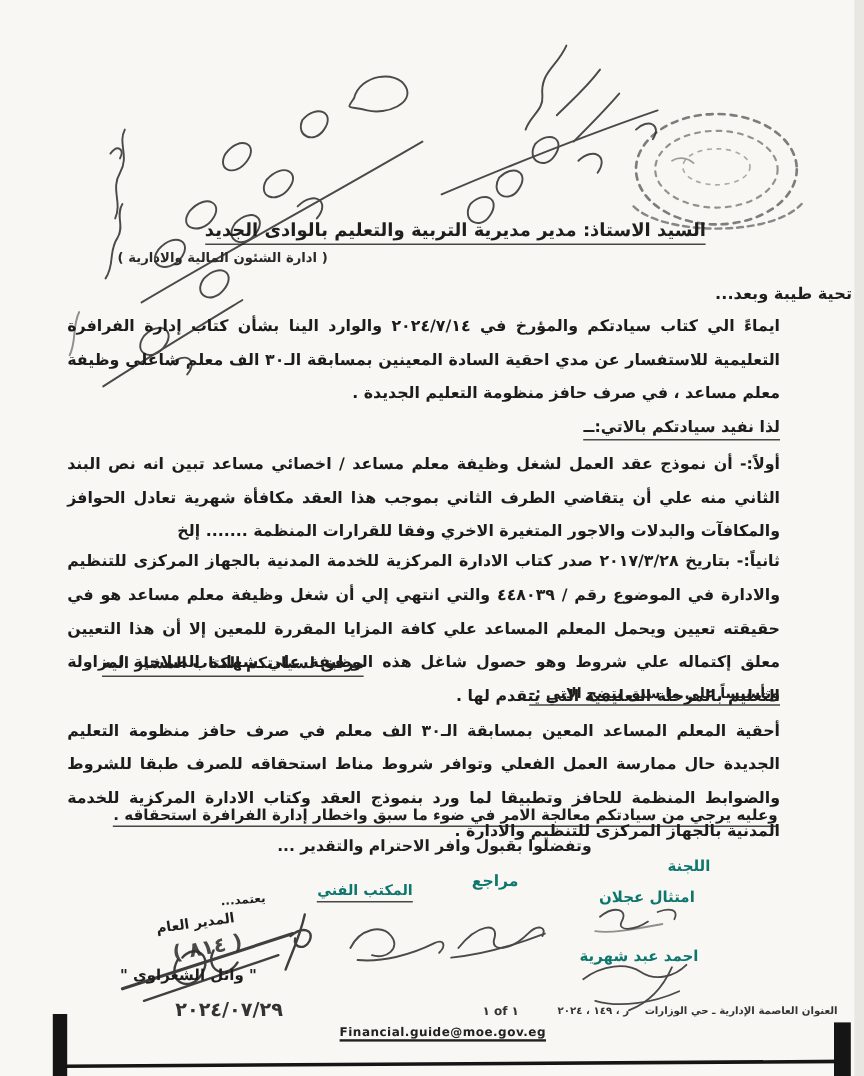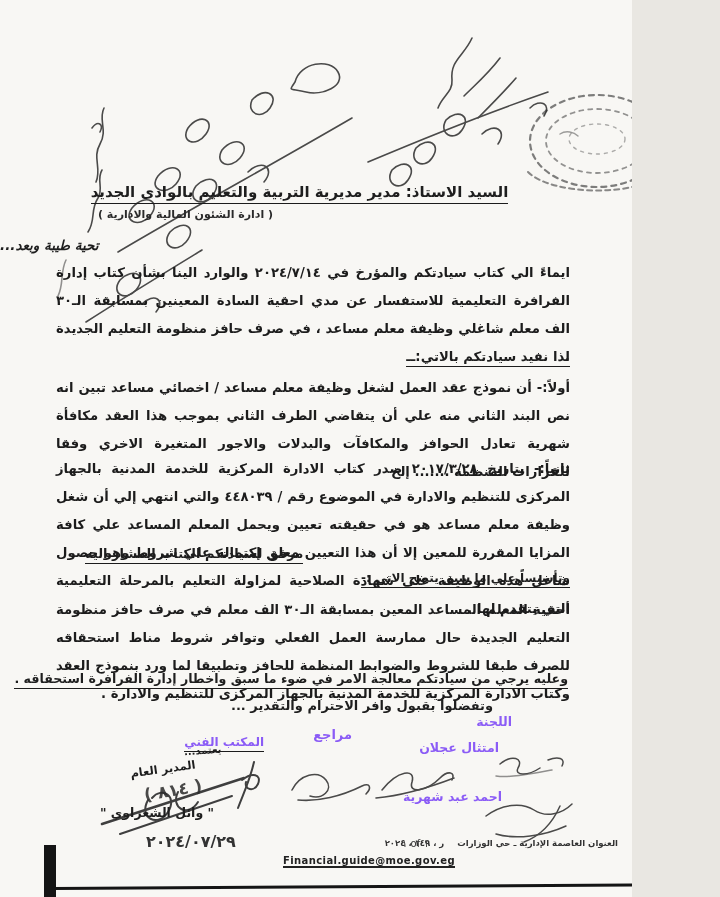--- a/index.html
+++ b/index.html
@@ -1,53 +1,53 @@
 <!DOCTYPE html>
 <html><head>
 <meta charset="utf-8">
 <style>
   html,body{margin:0;padding:0;background:#e9e7e2;}
   .page{
     position:relative;
-    width:632px;height:897px;
+    width:712px;height:897px;
     background:#f8f7f4;
     overflow:hidden;
     font-family:"DejaVu Sans",sans-serif;
     color:#1e1e1e;
   }
   .abs{position:absolute;}
   .ar{direction:rtl;unicode-bidi:plaintext;}
   .u{border-bottom:1.8px solid #1c1c1c;padding-bottom:2px;}
   .title-line{top:183px;right:60px;width:545px;font-size:15px;font-weight:bold;text-align:center;letter-spacing:.2px;}
   .dept-line{top:208px;left:98px;font-size:11px;font-weight:bold;color:#2a2a2a;}
-  .greeting{top:237px;left:0;width:710px;text-align:left;font-size:13.5px;font-weight:bold;font-style:italic;}
+  .greeting{top:237px;left:0;width:710px;text-align:right;font-size:13.5px;font-weight:bold;}
   .para{font-size:13.2px;font-weight:bold;line-height:28px;text-align:justify;color:#1c1c1c;}
   .p-intro{top:259px;right:62px;left:56px;}
   .h-inform{top:349px;right:62px;font-size:13.2px;font-weight:bold;}
   .p-first{top:374px;right:62px;left:56px;}
   .p-second{top:455px;right:62px;left:56px;}
   .attach{top:546px;left:85px;font-size:13px;font-weight:bold;text-align:center;}
   .h-concl{top:571px;right:62px;font-size:12px;font-weight:bold;}
   .p-concl{top:596px;right:62px;left:56px;}
   .action{top:671px;right:64px;font-size:12.6px;font-weight:bold;white-space:nowrap;}
   .closing{top:698px;left:0;width:724px;text-align:center;font-size:13px;font-weight:bold;}
-  .sig-label{font-weight:bold;color:#8b5cf6;}
+  .sig-label{font-weight:bold;color:#0f766e;}
   .lbl-committee{top:714px;right:120px;font-size:12.5px;}
   .lbl-member1{top:740px;right:133px;font-size:12.5px;}
   .lbl-member2{top:789px;right:130px;font-size:12.5px;}
   .lbl-reviewer{top:727px;right:280px;font-size:13px;text-align:center;}
   .lbl-tech{top:735px;right:368px;font-size:12px;}
   .lbl-approve{top:745px;left:184px;font-size:10px;font-weight:bold;transform:rotate(-4deg);}
   .lbl-gm{top:762px;left:130px;font-size:11.5px;font-weight:bold;transform:rotate(-8deg);}
   .gm-name{top:805px;left:100px;font-size:12.5px;font-weight:bold;}
   .gm-date{top:832px;left:146px;font-size:16px;font-weight:bold;letter-spacing:1px;color:#333;}
   .gm-num{top:780px;left:98px;width:150px;font-size:17px;color:#2b2b2b;transform:rotate(-10deg);letter-spacing:14px;text-align:center;font-weight:bold;opacity:.85;}
   .footer-right{top:838px;right:14px;font-size:8.5px;color:#333;font-weight:bold;}
   .footer-right span{margin-left:10px;}
-  .page-ind{top:838px;left:402px;font-size:10px;color:#333;font-weight:normal;}
+  .page-ind{top:838px;left:402px;font-size:10px;color:#333;font-weight:bold;}
   .email{top:855px;left:283px;font-size:10px;font-weight:bold;color:#222;border-bottom:2px solid #222;letter-spacing:.4px;}
   .artifact{background:#151515;}
   .a-bl{left:44px;top:845px;width:12px;height:52px;}
   .a-br{left:695px;top:852px;width:14px;height:45px;}
   .a-line{left:54px;top:885px;width:652px;height:3px;transform:rotate(-0.35deg);}
   svg.overlay{position:absolute;inset:0;pointer-events:none;}
   svg.overlay path,svg.overlay ellipse{fill:none;stroke:#2c2c2c;stroke-linecap:round;}
 </style>
 </head>
 <body>

